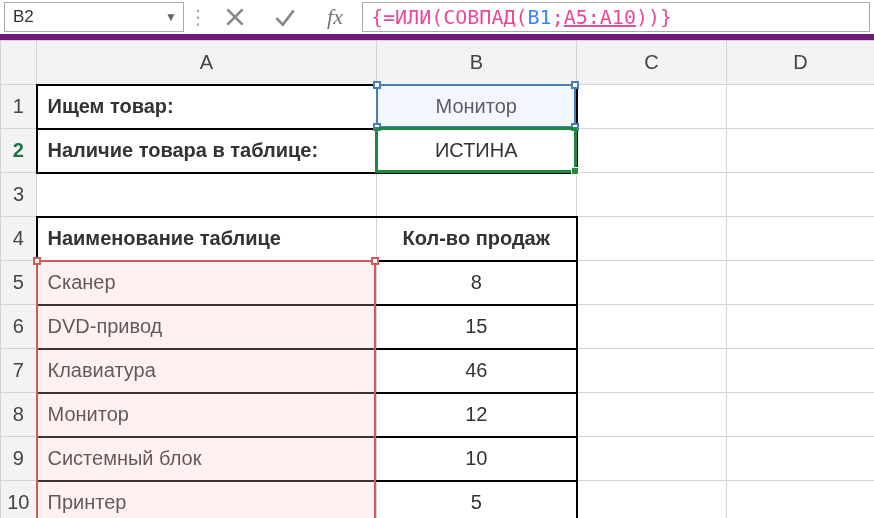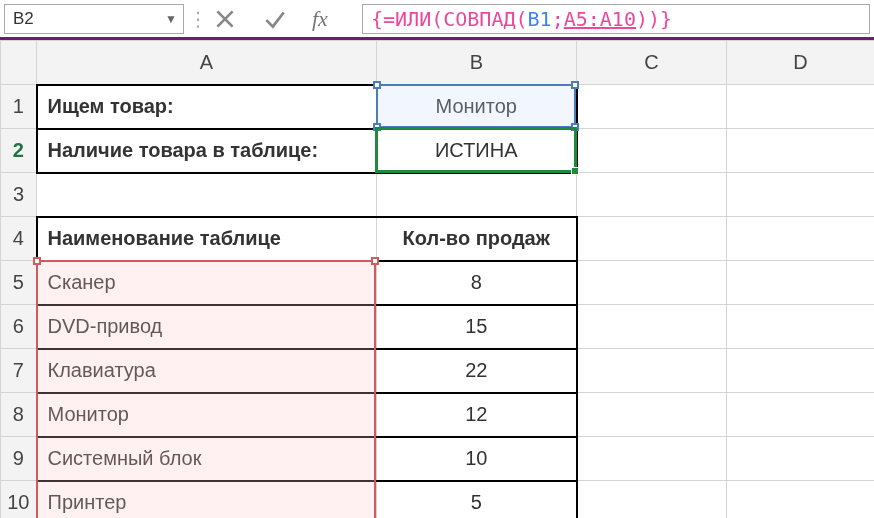--- a/index.html
+++ b/index.html
@@ -10,21 +10,21 @@
     background: #fff;
     color: #333;
     width: 874px;
     height: 518px;
     overflow: hidden;
   }
   .formula-bar {
     display: flex;
     align-items: center;
     height: 40px;
-    border-bottom: 3px solid #701a75;
+    border-bottom: 6px solid #701a75;
     padding: 4px 4px;
     gap: 4px;
   }
   .name-box {
     width: 180px;
     height: 30px;
     border: 1px solid #aaa;
     display: flex;
     align-items: center;
     padding: 0 8px;
@@ -37,21 +37,21 @@
     right: 6px;
     color: #666;
     font-size: 12px;
   }
   .sep-dots {
     width: 20px; text-align: center;
     color: #aaa; font-size: 20px; letter-spacing: 0px;
   }
   .fx-btn {
     width: 46px; height: 30px;
-    display: flex; align-items: center; justify-content: flex-start;
+    display: flex; align-items: center; justify-content: center;
     color: #888;
   }
   .fx-btn svg { width: 26px; height: 26px; }
   .fx-label { font-style: italic; font-family: "Times New Roman", serif; font-size: 22px; color: #777;}
   .formula-input {
     flex: 1;
     height: 30px;
     border: 1px solid #aaa;
     display: flex;
     align-items: center;
@@ -255,21 +255,21 @@
           </td>
     <td></td>
     <td></td>
   </tr>
   <tr>
     <td class="rowhdr">7</td>
     <td class="b-left b-bottom">
             <div class="cell-inner">Клавиатура</div>
           </td>
     <td class="b-right b-bottom">
-            <div class="cell-inner center">22</div>
+            <div class="cell-inner center">46</div>
           </td>
     <td></td>
     <td></td>
   </tr>
   <tr>
     <td class="rowhdr">8</td>
     <td class="b-left b-bottom">
             <div class="cell-inner">Монитор</div>
           </td>
     <td class="b-right b-bottom">

